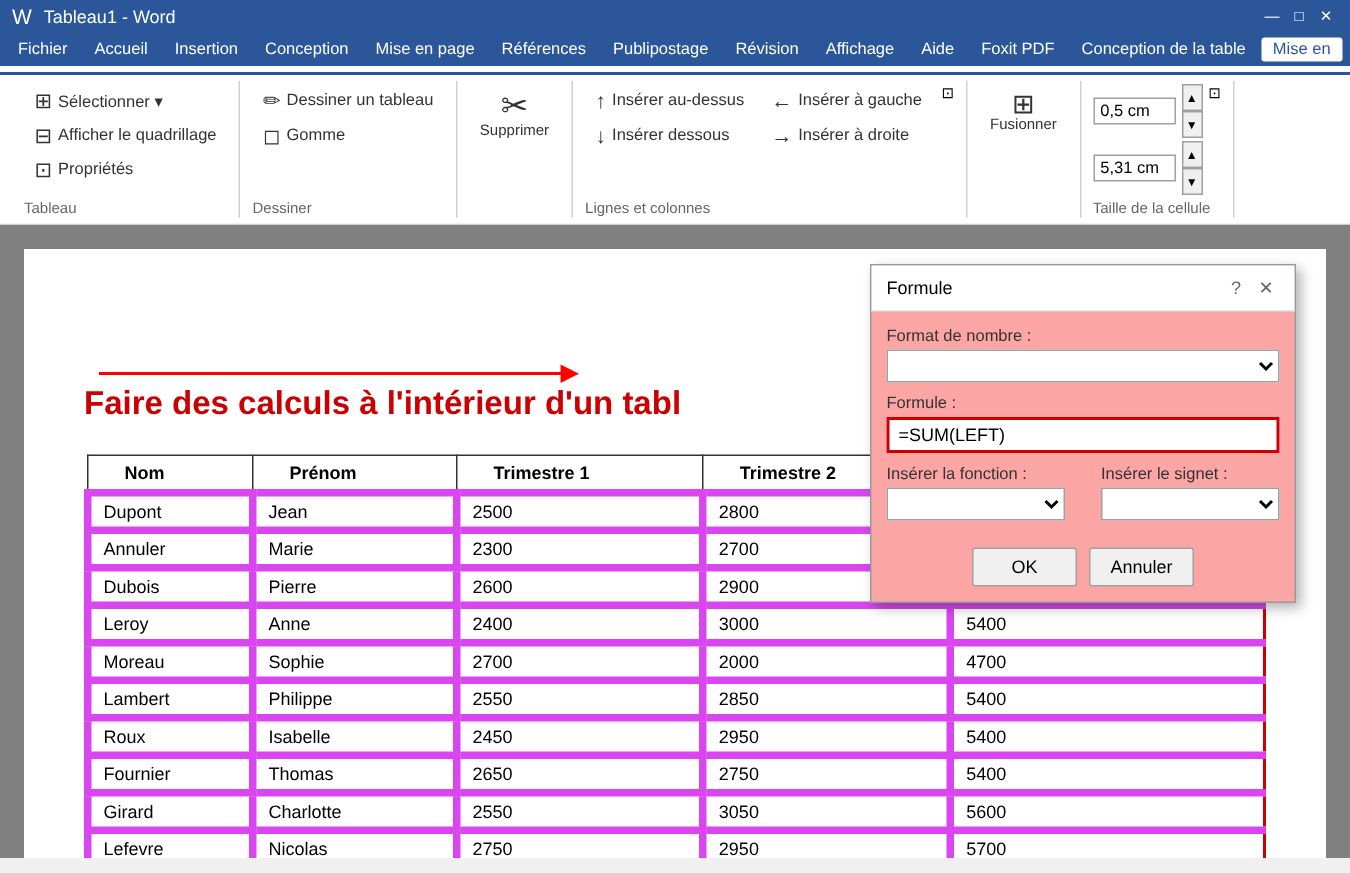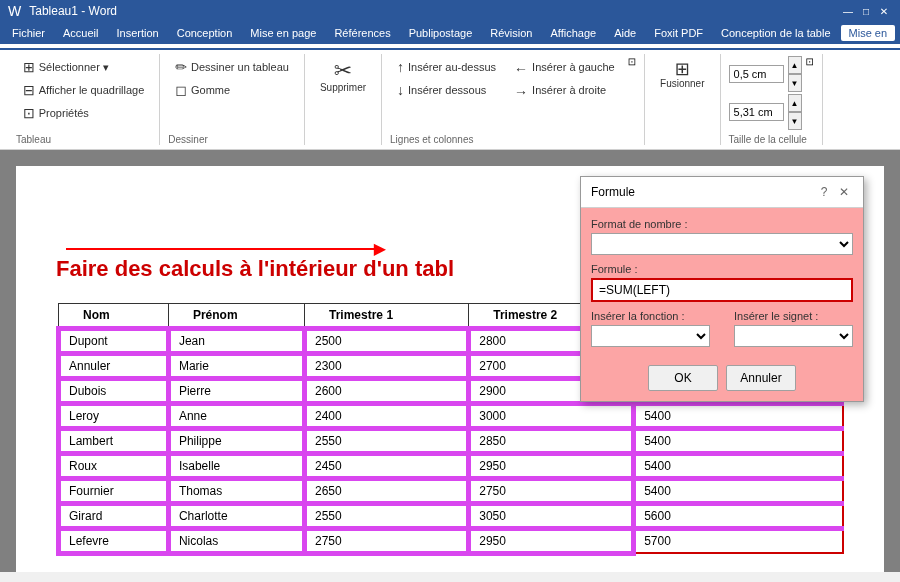--- a/index.html
+++ b/index.html
@@ -467,20 +467,27 @@
             <td class="highlight">5500</td>
           </tr>
           <tr>
             <td>Leroy</td>
             <td>Anne</td>
             <td>2400</td>
             <td>3000</td>
             <td class="highlight">5400</td>
           </tr>
           <tr>
+            <td>Moreau</td>
+            <td>Sophie</td>
+            <td>2700</td>
+            <td>2000</td>
+            <td class="highlight">4700</td>
+          </tr>
+          <tr>
             <td>Lambert</td>
             <td>Philippe</td>
             <td>2550</td>
             <td>2850</td>
             <td class="highlight">5400</td>
           </tr>
           <tr>
             <td>Roux</td>
             <td>Isabelle</td>
             <td>2450</td>

